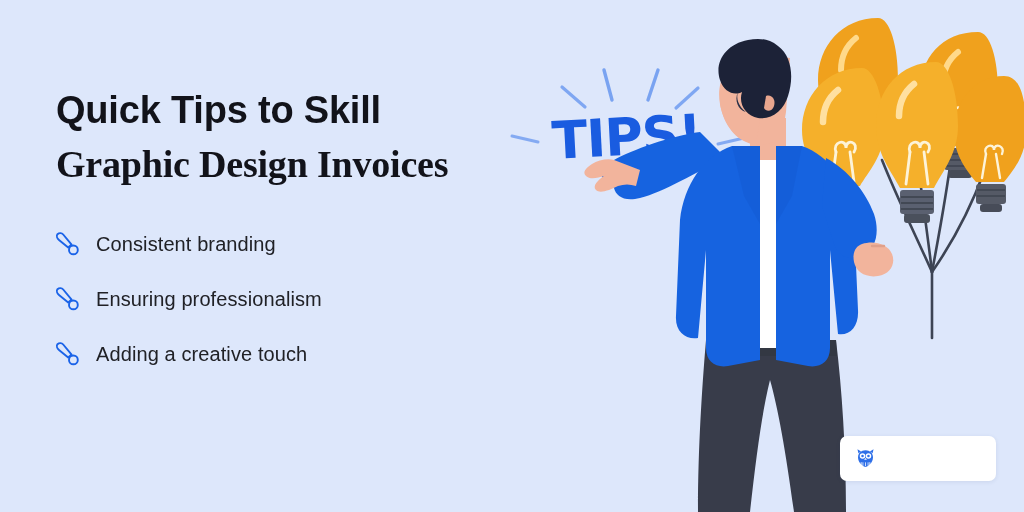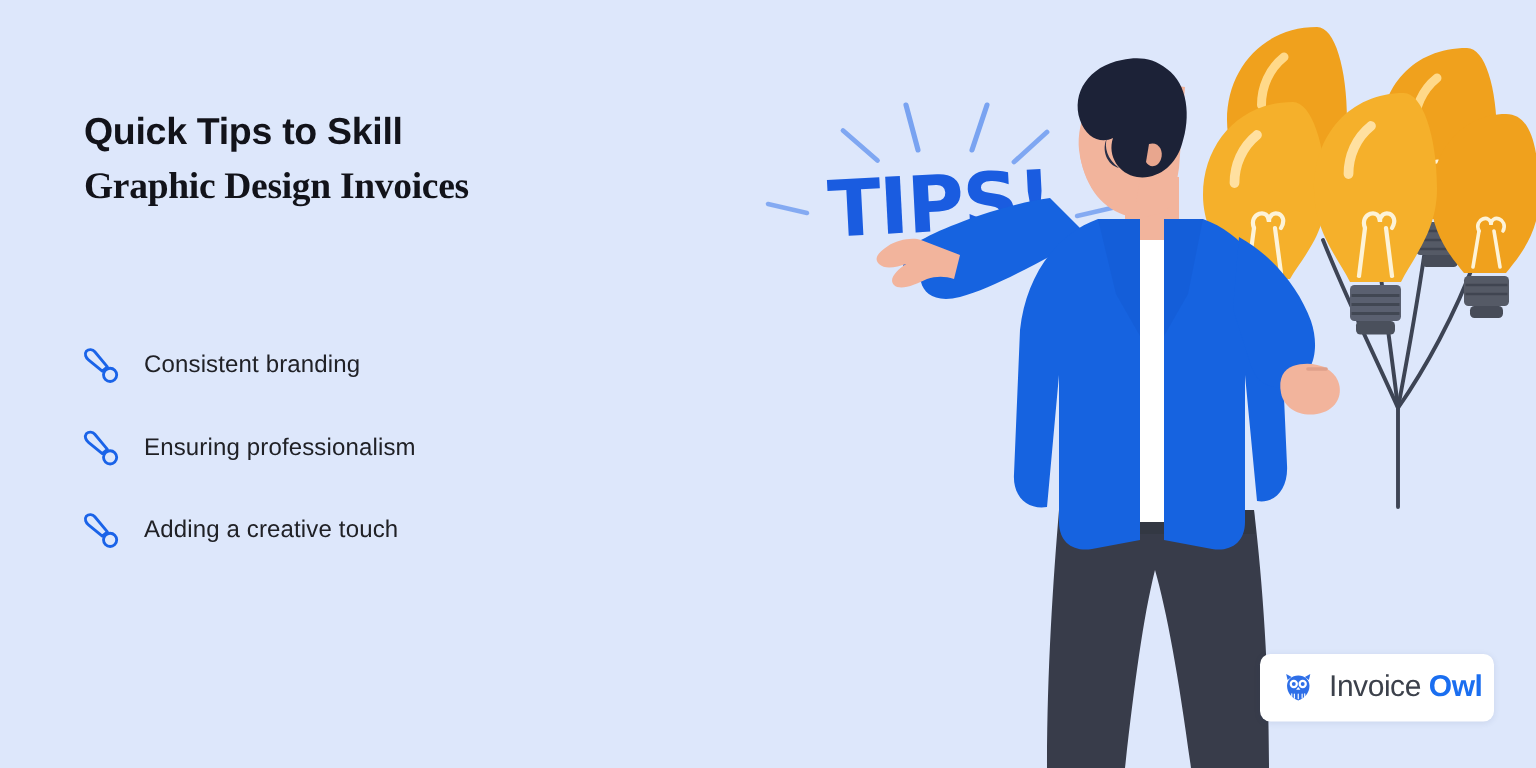--- a/index.html
+++ b/index.html
@@ -7,38 +7,38 @@
     width:1024px;height:512px;
     background:#dde7fb;
     font-family:"Liberation Sans", sans-serif;
     overflow:hidden;
     position:relative;
   }
   .stage{position:absolute;inset:0;}
 
   
   .headline{
-    position:absolute;left:56px;top:71px;
+    position:absolute;left:56px;top:84px;
     width:520px;
-    font-size:25px;line-height:1.42;
+    font-size:38px;line-height:1.42;
     font-weight:700;letter-spacing:-0.2px;
     color:#12131a;
   }
   .headline .l2{display:block;font-family:Liberation Serif, serif;}
 
   
   .tips-list{
     position:absolute;left:52px;top:228px;
     width:420px;
     display:flex;flex-direction:column;gap:23px;
   }
   .tip-row{display:flex;align-items:center;gap:14px;height:32px;}
   .tip-icon{width:30px;height:30px;flex:0 0 30px;display:block;}
   .tip-text{
-    font-size:16px;color:#202126;font-weight:400;
+    font-size:20px;color:#202126;font-weight:400;
     white-space:nowrap;letter-spacing:0.1px;
   }
 
   
   .burst{position:absolute;left:500px;top:52px;width:250px;height:130px;}
   .tips-word{
     position:absolute;left:52px;top:55px;
     font-size:52px;font-weight:700;
     color:#1a5ce0;letter-spacing:-1px;
     transform:rotate(-3deg);
@@ -277,18 +277,15 @@
       <circle cx="15.1" cy="9.4" r="1.35" fill="#2e6fe8"></circle>
       <path d="M12 11.4 L10.5 13.4 L13.5 13.4 Z" fill="#ffffff"></path>
       <g stroke="#ffffff" stroke-width="0.8" stroke-linecap="round">
         <line x1="7.5" y1="16.2" x2="7.5" y2="18.6"></line>
         <line x1="9.3" y1="16.4" x2="9.3" y2="19.2"></line>
         <line x1="12" y1="16.4" x2="12" y2="19.6"></line>
         <line x1="14.7" y1="16.4" x2="14.7" y2="19.2"></line>
         <line x1="16.5" y1="16.2" x2="16.5" y2="18.6"></line>
       </g>
     </svg>
-    <div class="logo-text">
-      <span class="inv">Invoice</span><span class="owl"> Owl</span>
-    </div>
   </div>
 
 </div>
 
 </body></html>

